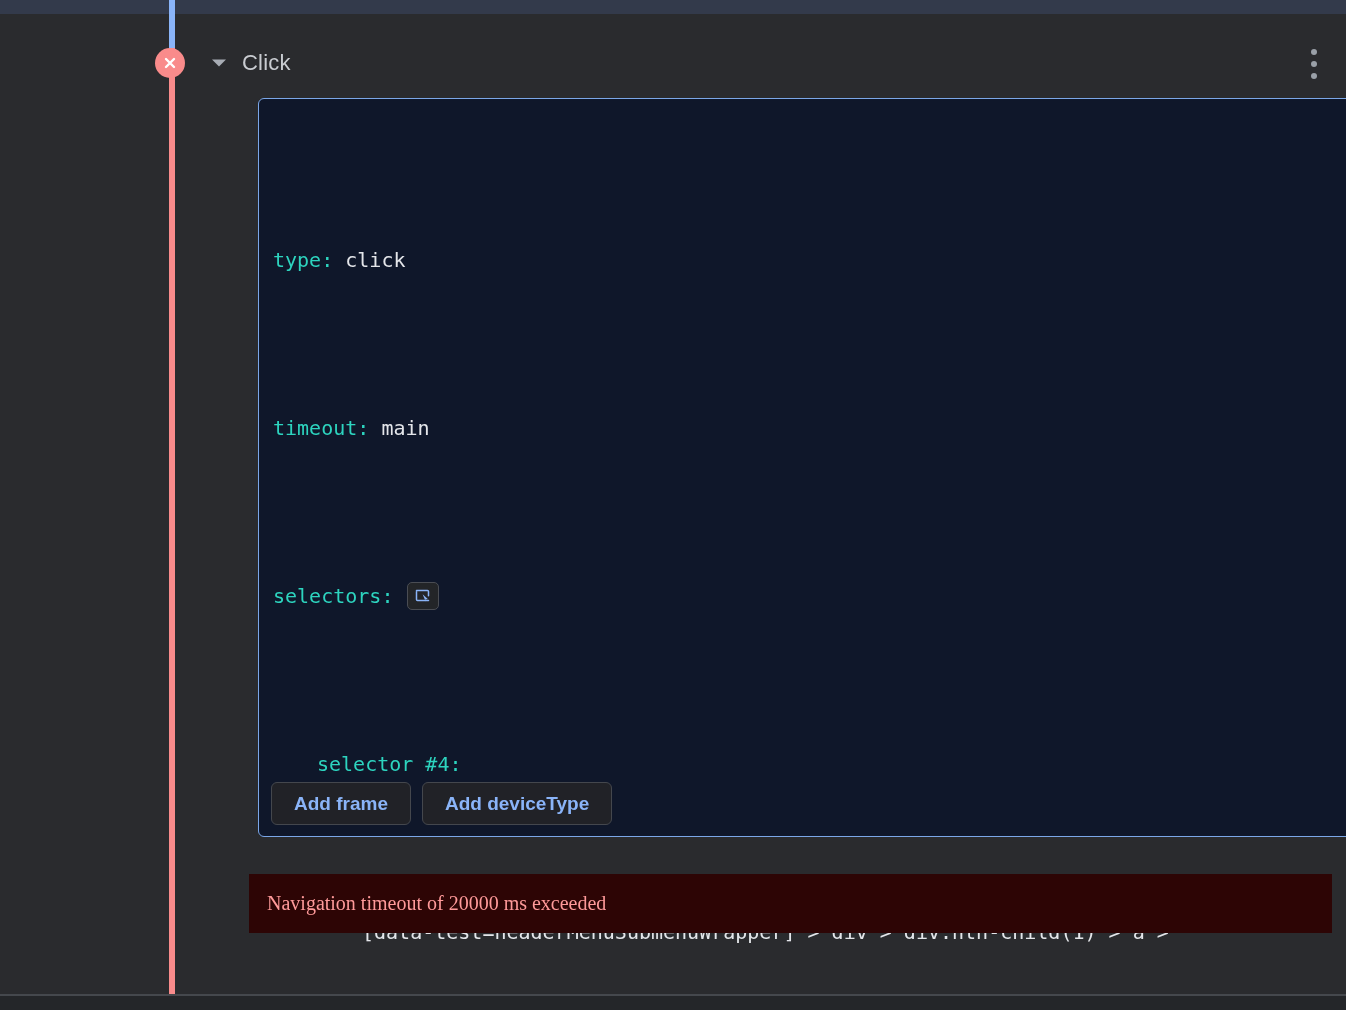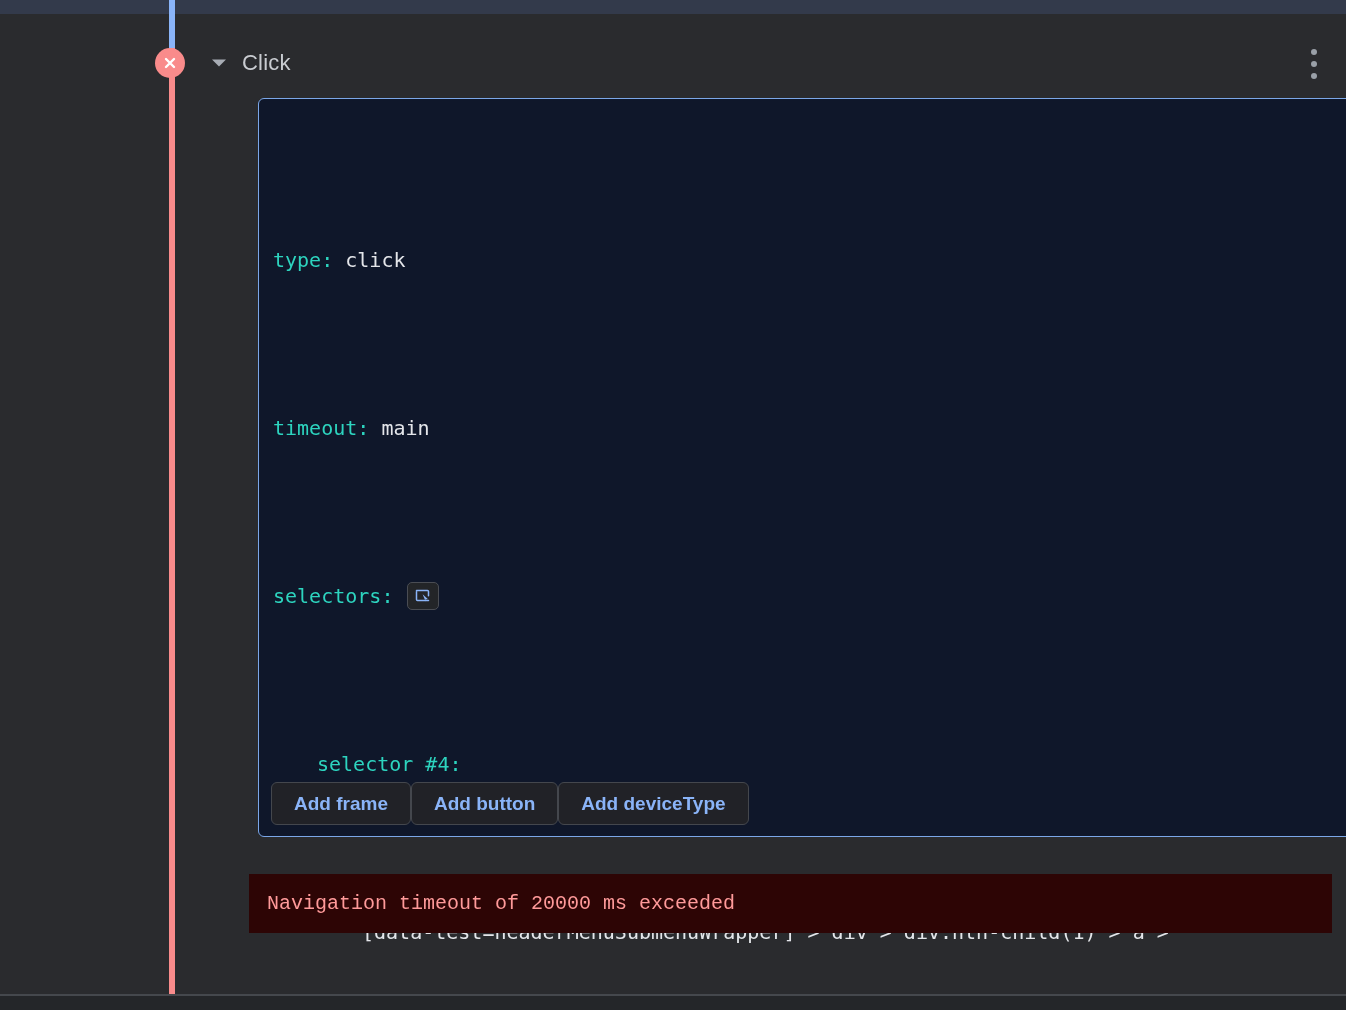--- a/index.html
+++ b/index.html
@@ -152,20 +152,21 @@
     cursor: pointer;
     vertical-align: middle;
   }
   .picker-btn svg { display: block; }
 
   
   .btn-row {
     position: absolute;
     left: 12px; top: 683px;
     display: flex;
+    gap: 11px;
   }
   .add-btn {
     height: 43px;
     padding: 0 22px;
     display: flex;
     align-items: center;
     justify-content: center;
     background: #212227;
     border: 1px solid #44474d;
     border-radius: 6px;
@@ -183,21 +184,21 @@
     left: 249px; top: 874px;
     width: 1083px; height: 59px;
     background: #2d0505;
     display: flex;
     align-items: center;
     padding-left: 18px;
   }
   .error-text {
     color: #ff9a9a;
     font-size: 20px;
-    font-family: Liberation Mono, monospace;
+    font-family: Liberation Serif, serif;
     white-space: nowrap;
   }
 </style>
 </head>
 <body>
 
 <div id="root">
 
   <div class="top-strip"></div>
 
@@ -259,21 +260,20 @@
       
 
       
 
       
 
     </div>
 
     <div class="btn-row">
       <div class="add-btn">Add frame</div>
-      <div class="add-btn">Add button</div>
       <div class="add-btn">Add deviceType</div>
     </div>
   </div>
 
   <div class="error-banner">
     <span class="error-text">Navigation timeout of 20000 ms exceeded</span>
   </div>
 
   <div class="bottom-divider"></div>
   <div class="bottom-strip"></div>

